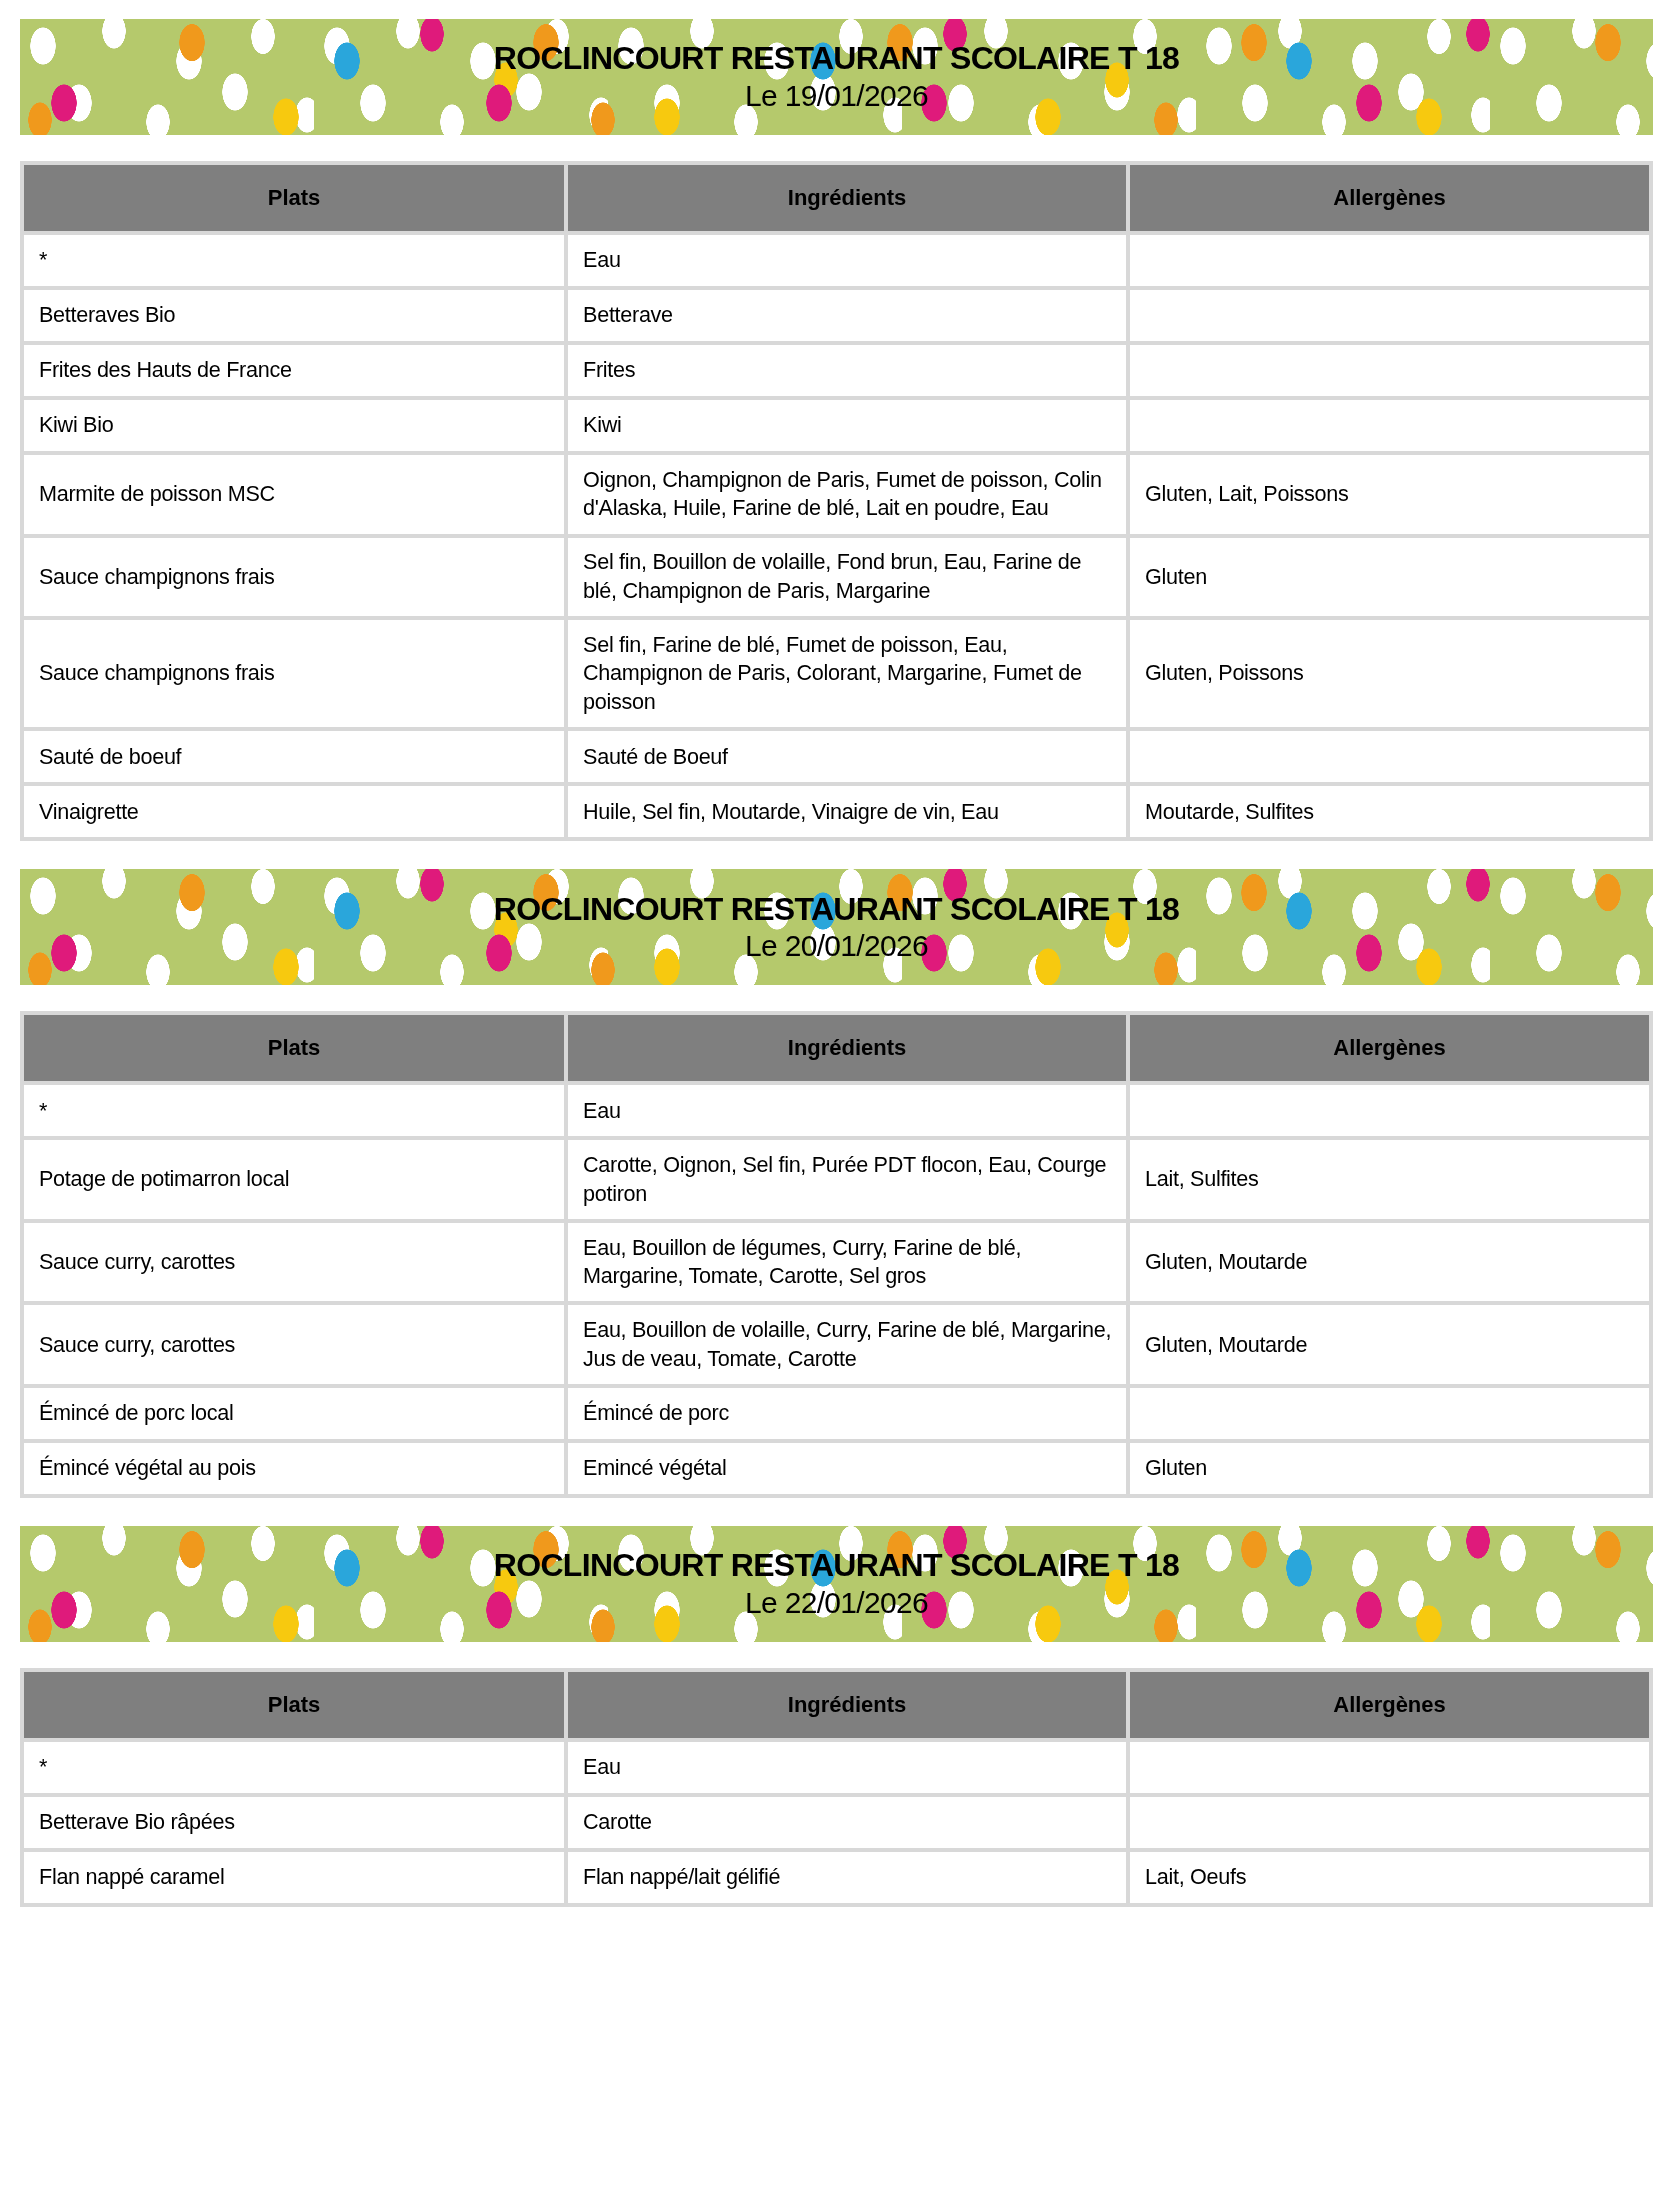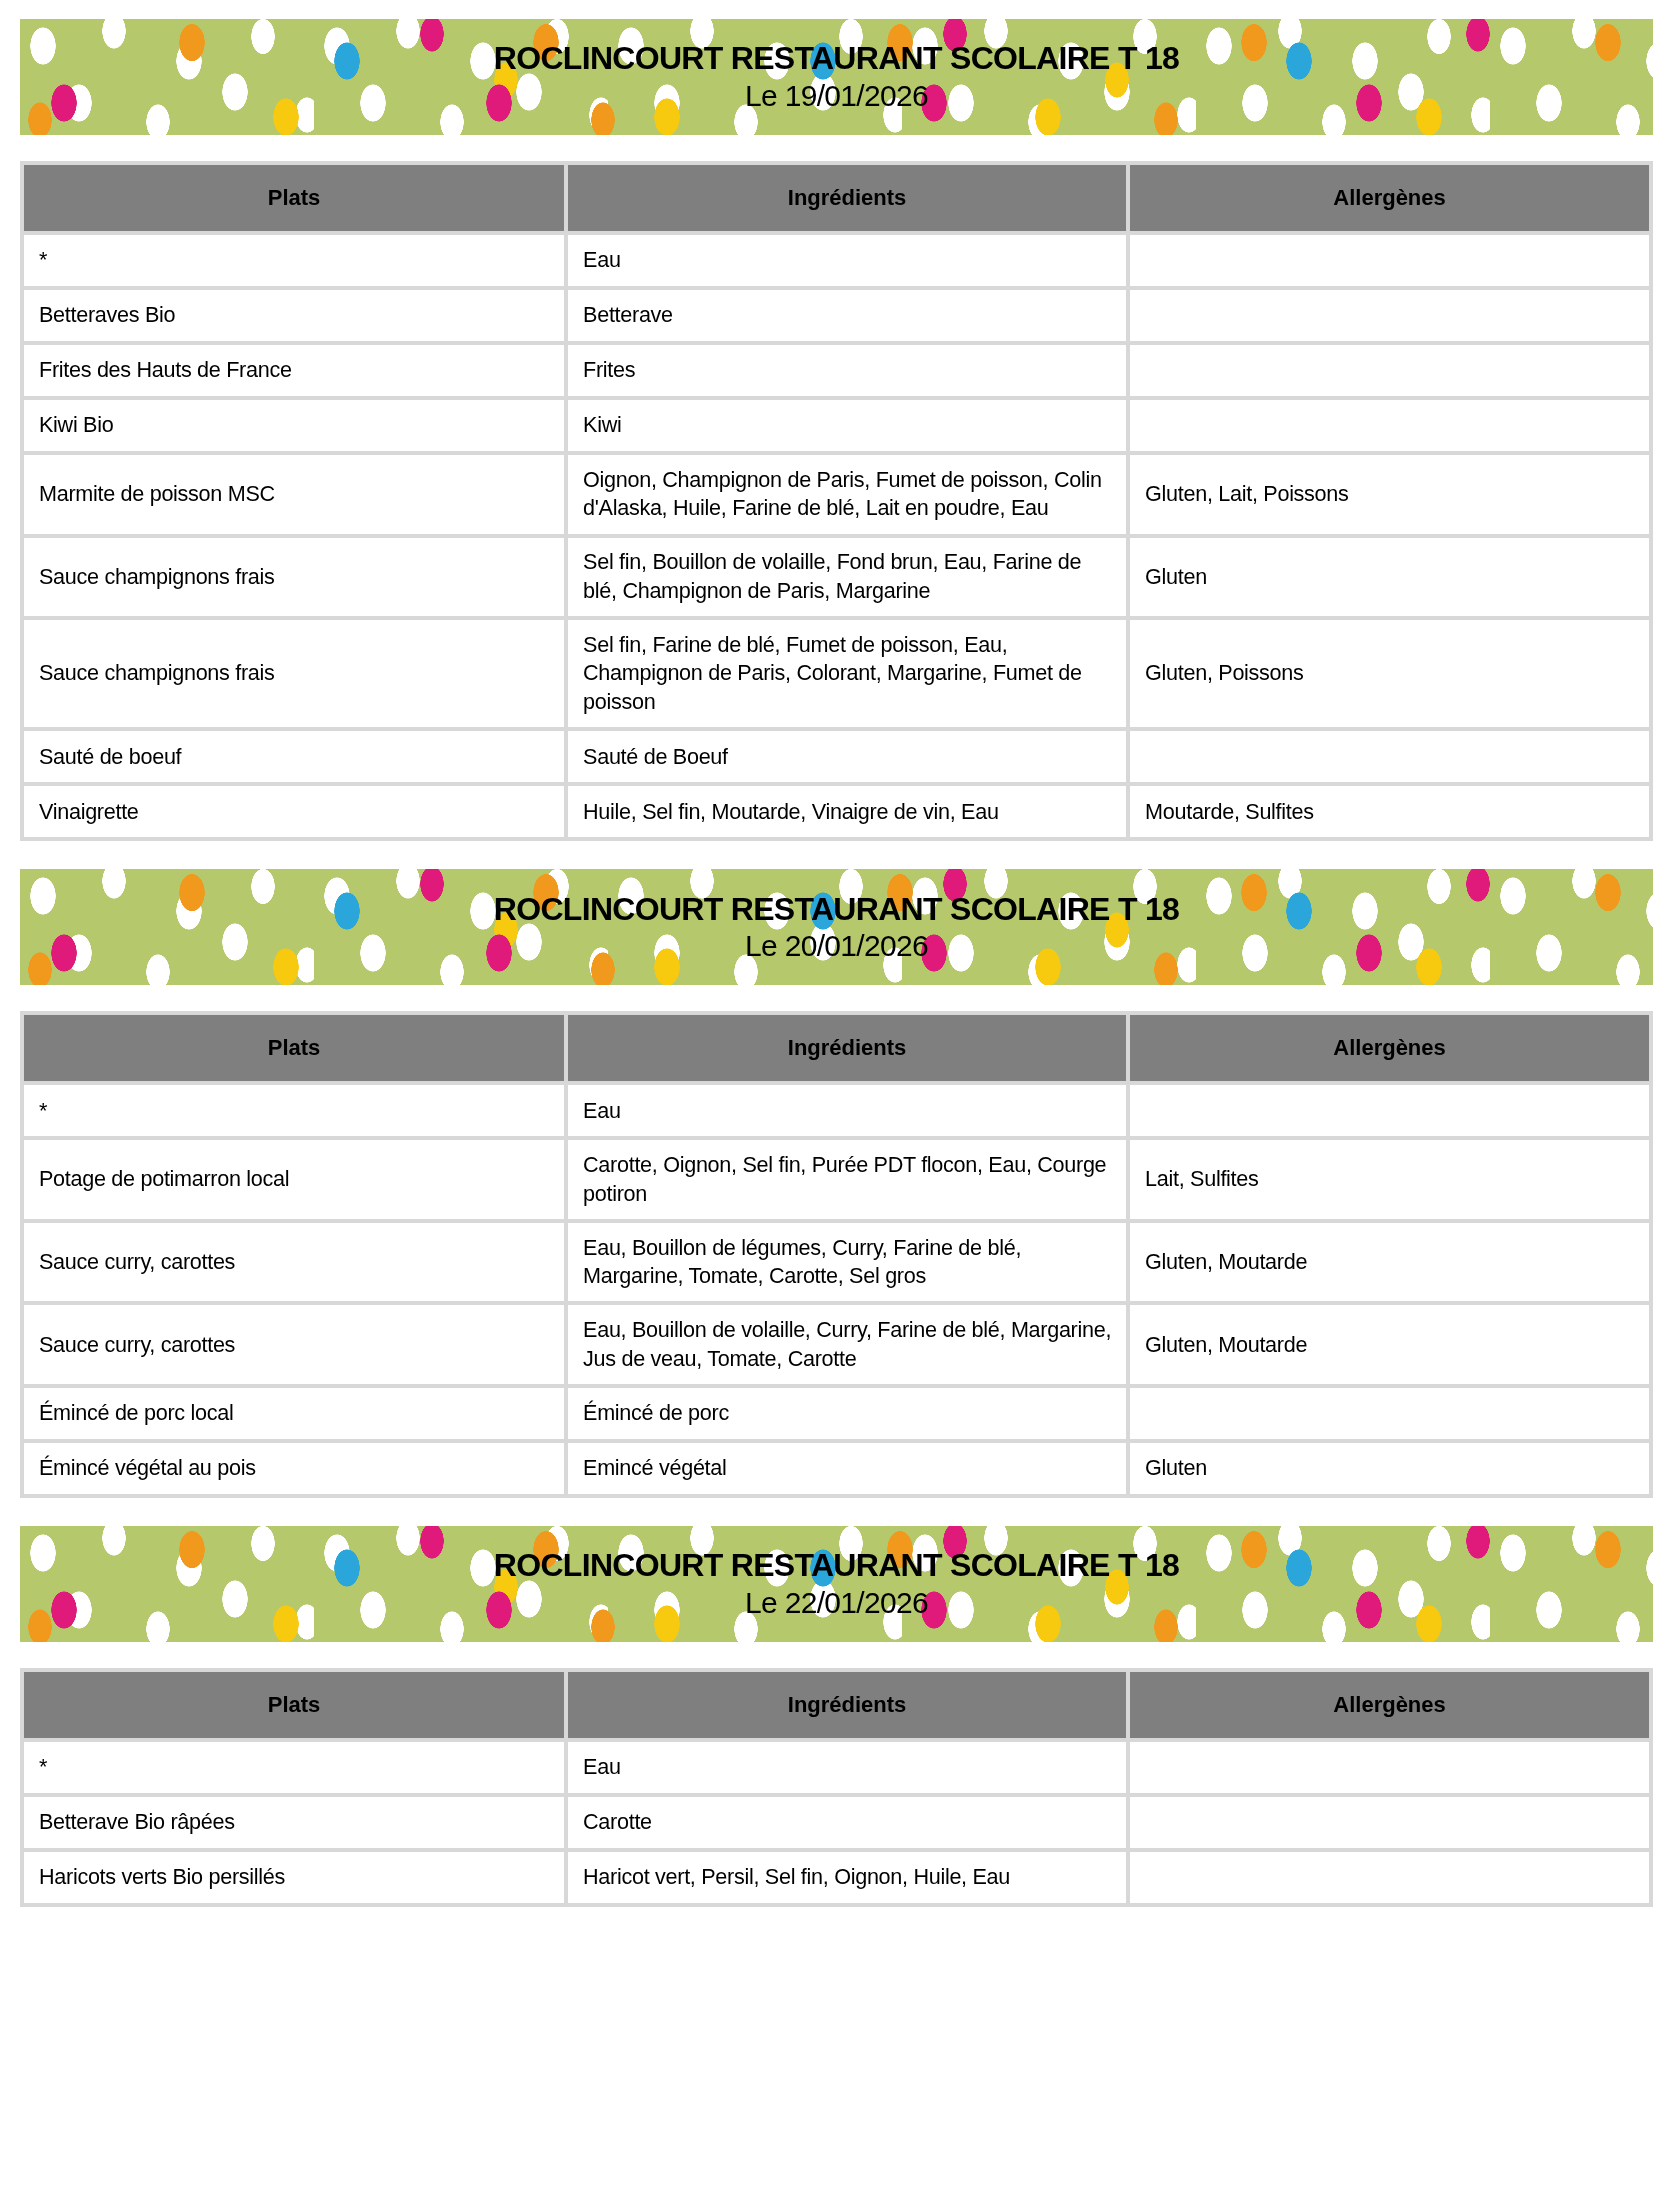--- a/index.html
+++ b/index.html
@@ -247,22 +247,22 @@
           <td>*</td>
           <td>Eau</td>
           <td></td>
         </tr>
         <tr>
           <td>Betterave Bio râpées</td>
           <td>Carotte</td>
           <td></td>
         </tr>
         <tr>
-          <td>Haricots verts Bio persillés</td>
-          <td>Haricot vert, Persil, Sel fin, Oignon, Huile, Eau</td>
-          <td></td>
+          <td>Flan nappé caramel</td>
+          <td>Flan nappé/lait gélifié</td>
+          <td>Lait, Oeufs</td>
         </tr>
       </tbody>
     </table>
   </section>
 
 </div>
 
 
 </body></html>

